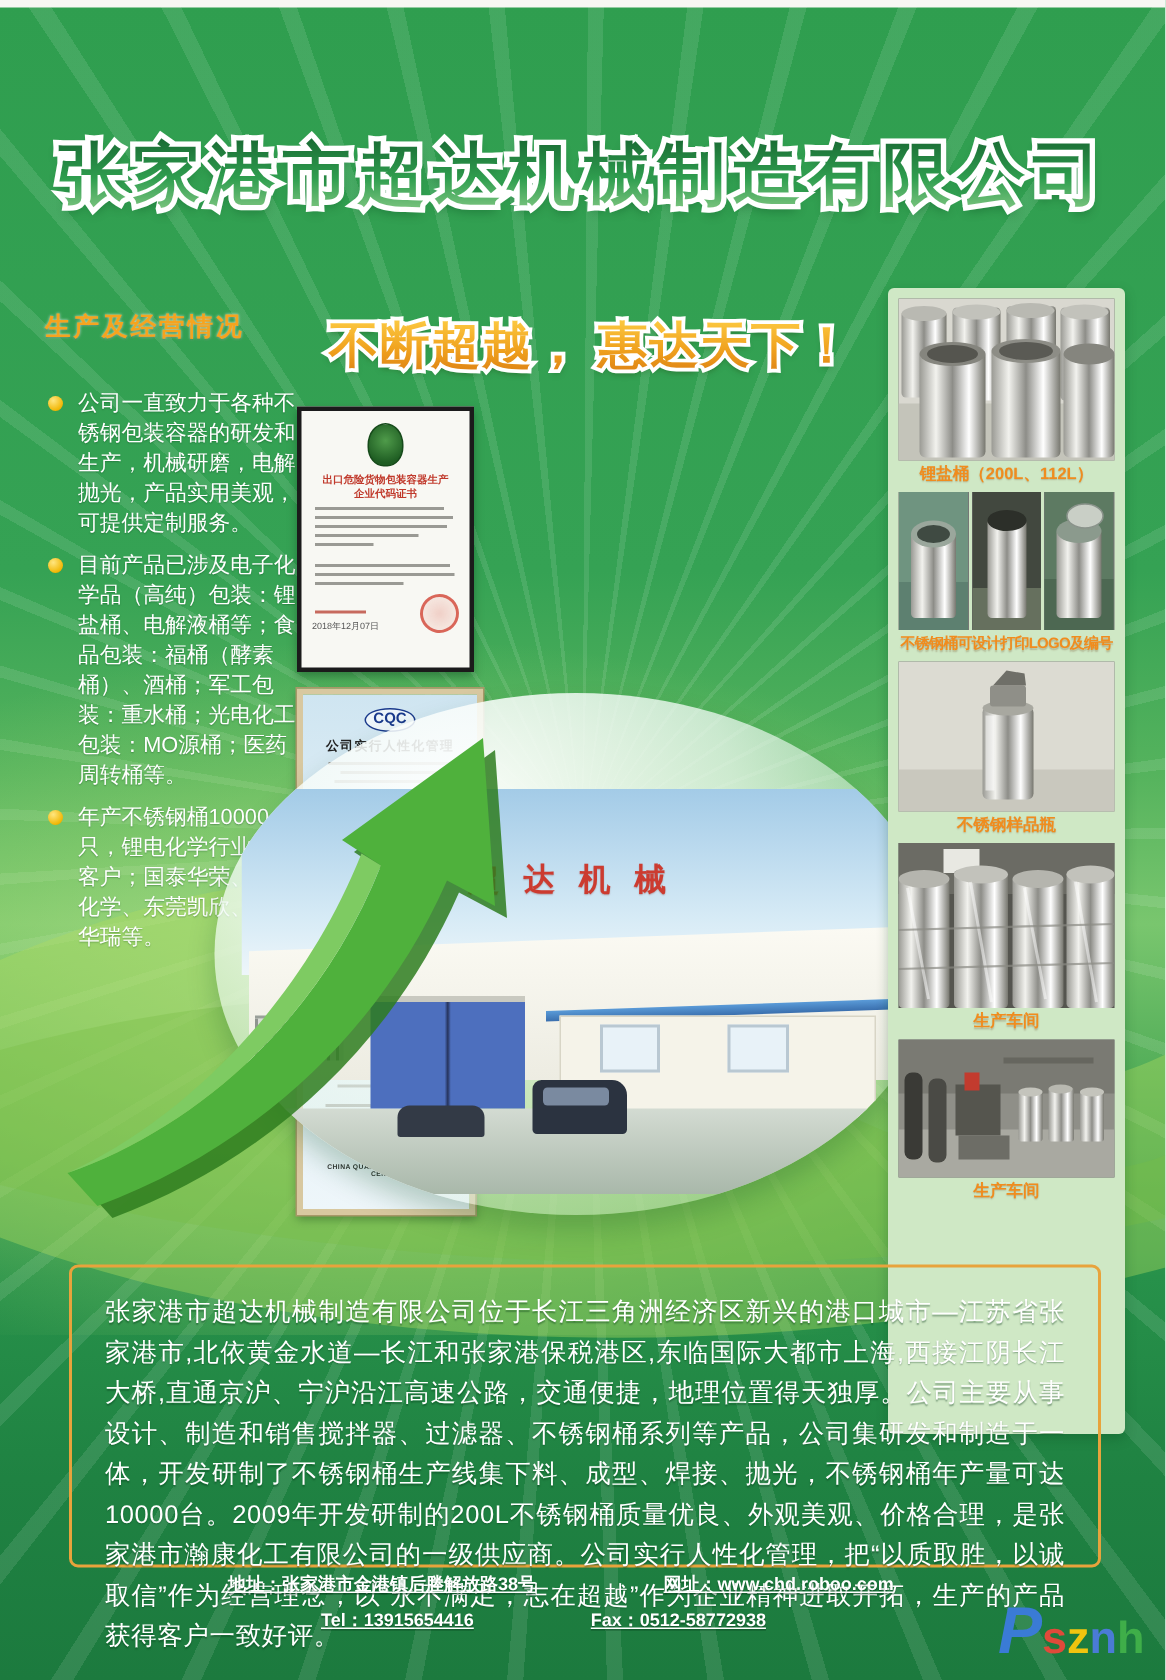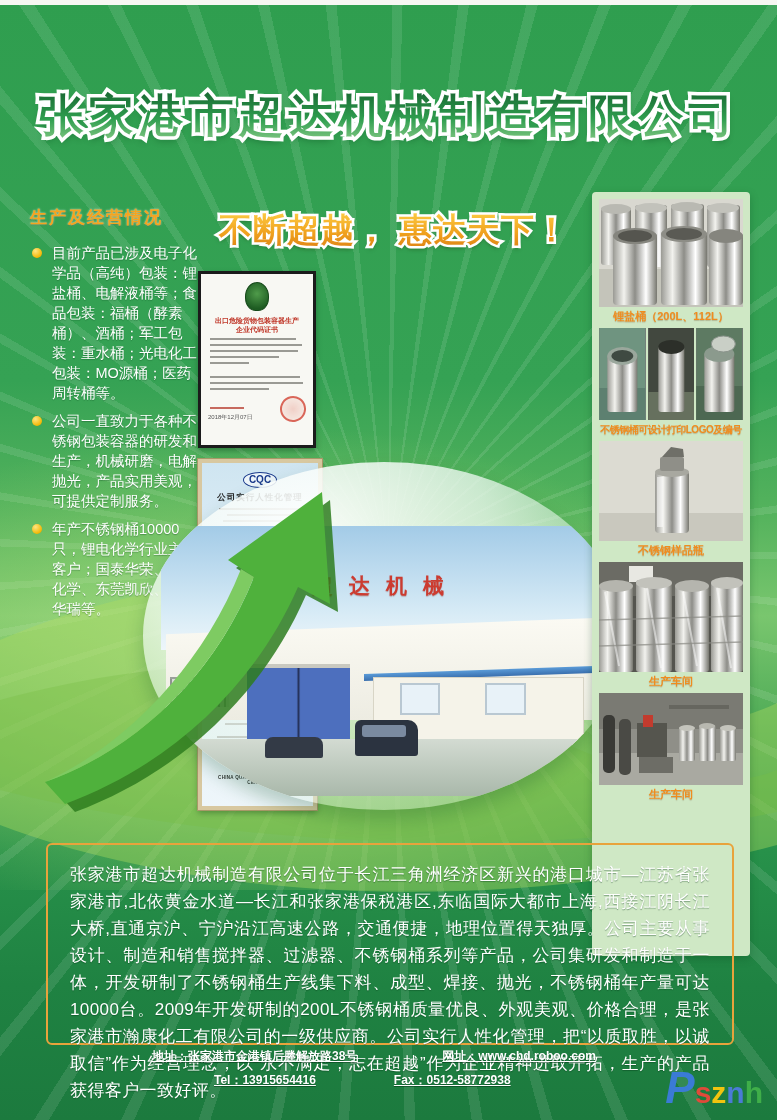--- a/index.html
+++ b/index.html
@@ -19,29 +19,29 @@
   .title-layer{position:absolute;left:0;top:0;width:100%;font-size:45px;font-weight:bold;letter-spacing:5px;white-space:nowrap;}
   .title-back{color:#ffffff;-webkit-text-stroke:7px #ffffff;text-shadow:0 4px 7px rgba(0,55,20,.45);}
   .title-front{color:#1e8a3e;}
   @supports (-webkit-background-clip:text){
     .title-front{background:linear-gradient(180deg,#145f2d 0%,#2f9e4f 55%,#93d08e 100%);-webkit-background-clip:text;background-clip:text;color:transparent;}
   }
 
   
   .sidebar{position:absolute;left:30px;top:206px;width:172px;}
   .sidebar-heading{font-size:17px;font-weight:bold;color:#f5a41f;letter-spacing:2px;
-      text-shadow:0 0 2px rgba(255,255,255,.8),0 1px 1px rgba(0,60,20,.5);margin-bottom:14px;}
+      text-shadow:0 0 2px rgba(255,255,255,.8),0 1px 1px rgba(0,60,20,.5);margin-bottom:30px;}
   .bullet{position:relative;padding-left:22px;color:#ffffff;font-size:14.5px;line-height:20px;margin-bottom:8px;
       text-shadow:0 1px 1px rgba(0,60,20,.35);}
   .bullet .dot{position:absolute;left:2px;top:5px;width:10px;height:10px;border-radius:50%;
       background:radial-gradient(circle at 35% 30%,#ffe680,#f2b705 70%,#c78c00);}
 
   
   .slogan-wrap{position:absolute;left:200px;top:208px;width:388px;height:48px;text-align:center;}
-  .slogan-layer{position:absolute;left:0;top:0;width:100%;font-size:33px;font-weight:bold;letter-spacing:1px;white-space:nowrap;}
+  .slogan-layer{position:absolute;left:0;top:0;width:100%;font-size:33px;font-weight:bold;letter-spacing:1px;white-space:nowrap;font-family:Liberation Serif, serif;}
   .slogan-back{color:#fff;-webkit-text-stroke:5px #ffffff;text-shadow:0 3px 4px rgba(30,60,10,.55);}
   .slogan-front{color:#f2a21d;}
   @supports (-webkit-background-clip:text){
     .slogan-front{background:linear-gradient(180deg,#ffd34a 0%,#f0a21e 55%,#d97a12 100%);-webkit-background-clip:text;background-clip:text;color:transparent;}
   }
 
   
   .certs{position:absolute;left:198px;top:271px;width:388px;display:flex;gap:11px;align-items:flex-start;flex-direction:column;}
   .cert{box-shadow:0 3px 6px rgba(0,40,15,.35);}
   .cert1{width:118px;height:177px;background:#f8f8f3;border:3px solid #1b1b1b;padding:8px 7px 5px;}
@@ -135,25 +135,25 @@
 
   <div class="title-wrap">
     <div class="title-layer title-back">张家港市超达机械制造有限公司</div>
     <div class="title-layer title-front">张家港市超达机械制造有限公司</div>
   </div>
 
   <div class="sidebar">
     <div class="sidebar-heading">生产及经营情况</div>
     <div class="bullet">
       <span class="dot"></span>
-      <span>目前产品已涉及电子化学品（高纯）包装：锂盐桶、电解液桶等；食品包装：福桶（酵素桶）、酒桶；军工包装：重水桶；光电化工包装：MO源桶；医药周转桶等。</span>
+      <span>公司一直致力于各种不锈钢包装容器的研发和生产，机械研磨，电解抛光，产品实用美观，可提供定制服务。</span>
     </div>
     <div class="bullet">
       <span class="dot"></span>
-      <span>公司一直致力于各种不锈钢包装容器的研发和生产，机械研磨，电解抛光，产品实用美观，可提供定制服务。</span>
+      <span>目前产品已涉及电子化学品（高纯）包装：锂盐桶、电解液桶等；食品包装：福桶（酵素桶）、酒桶；军工包装：重水桶；光电化工包装：MO源桶；医药周转桶等。</span>
     </div>
     <div class="bullet">
       <span class="dot"></span>
       <span>年产不锈钢桶10000只，锂电化学行业主要客户；国泰华荣、瀚康化学、东莞凯欣、新乡华瑞等。</span>
     </div>
   </div>
 
   <div class="slogan-wrap">
     <div class="slogan-layer slogan-back">不断超越， 惠达天下！</div>
     <div class="slogan-layer slogan-front">不断超越， 惠达天下！</div>

